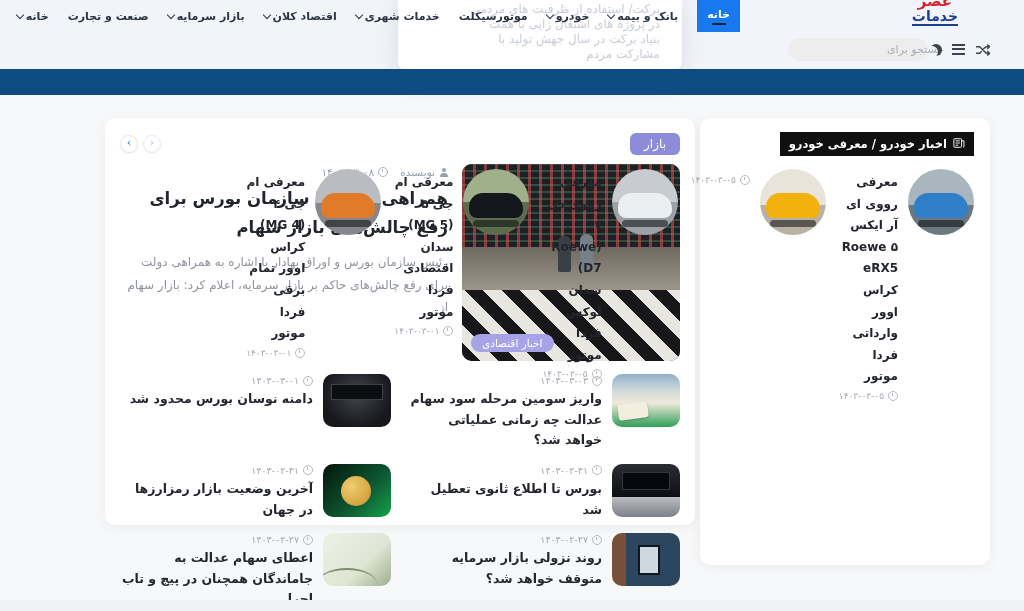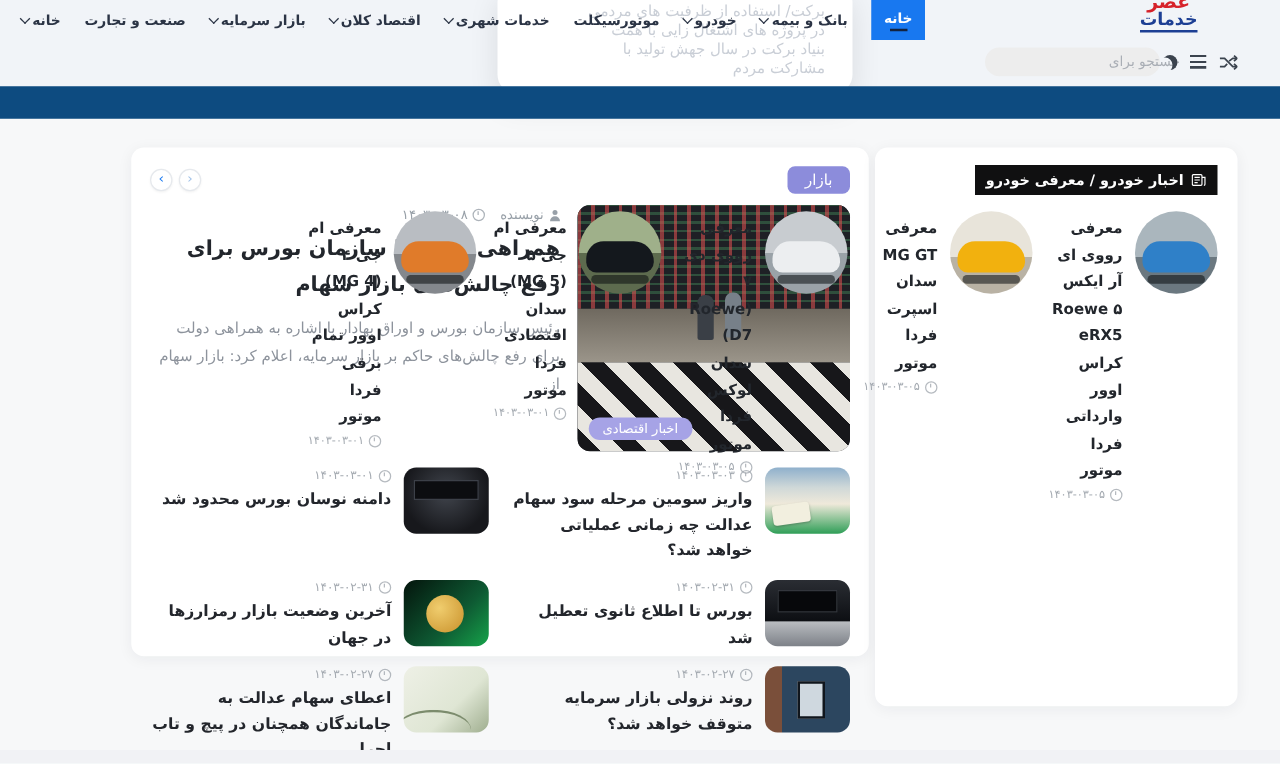--- a/index.html
+++ b/index.html
@@ -123,21 +123,21 @@
   .th-kiosk{background:linear-gradient(90deg,#7a4f3a 0 20%,#2c465f 20% 100%);}
   .th-kiosk::before{content:"";position:absolute;left:26px;top:12px;width:18px;height:26px;
       background:#cfd8df;border:2px solid #10161d;}
   .th-doc{background:linear-gradient(135deg,#eef0e6 0%,#dfe6d4 60%,#9fae8f 100%);}
   .th-doc::after{content:"";position:absolute;left:-6px;bottom:-14px;width:60px;height:30px;
       border-radius:50%;border-top:2px solid #7c8c6d;}
 
   
   .side-head{display:flex;justify-content:flex-start;}
   .side-head-box{background:var(--dark,#101011);color:#fff;font-size:11.5px;font-weight:bold;
-      padding:5px 9px;display:flex;align-items:center;gap:6px;}
+      padding:5px 9px;display:flex;gap:6px;}
   .side-list{margin-top:13px;display:flex;flex-direction:row;gap:13px;}
   .s-item{display:flex;gap:10px;cursor:pointer;}
   .car{position:relative;width:66px;height:66px;border-radius:50%;overflow:hidden;flex:none;}
   .car::before{content:"";position:absolute;left:6px;right:6px;top:24px;height:25px;
       border-radius:14px 16px 8px 8px;background:var(--body);}
   .car::after{content:"";position:absolute;left:10px;right:10px;bottom:8px;height:7px;
       border-radius:4px;background:rgba(10,12,14,.55);}
   .car-blue{--body:#2f80c8;background:linear-gradient(180deg,#aab6bd 0 55%,#6b7880 55%);}
   .car-yellow{--body:#f2b10e;background:linear-gradient(180deg,#e8e4da 0 55%,#b9b2a4 55%);}
   .car-white{--body:#eceef0;background:linear-gradient(180deg,#c8ccd0 0 50%,#9aa2a8 50%);}
@@ -355,21 +355,20 @@
           <div class="s-date">
             <span class="clk"></span>
             <span>۱۴۰۳-۰۳-۰۵</span>
           </div>
         </div>
       </div>
 
       <div class="s-item">
         <div class="car car-yellow"></div>
         <div class="s-text">
-          <div class="s-title">معرفی MG GT سدان اسپرت فردا موتور</div>
           <div class="s-date">
             <span class="clk"></span>
             <span>۱۴۰۳-۰۳-۰۵</span>
           </div>
         </div>
       </div>
 
       <div class="s-item">
         <div class="car car-white"></div>
         <div class="s-text">

